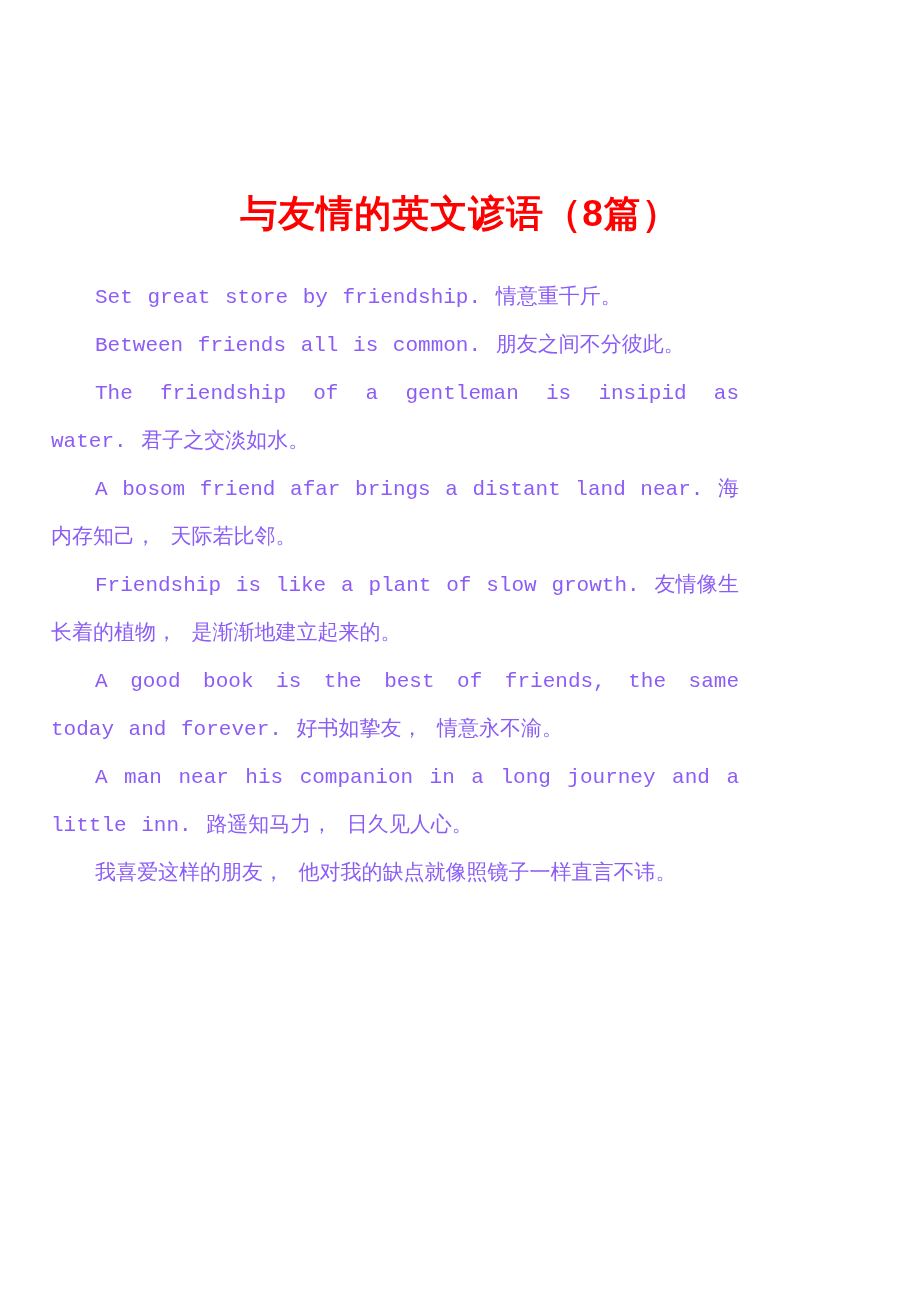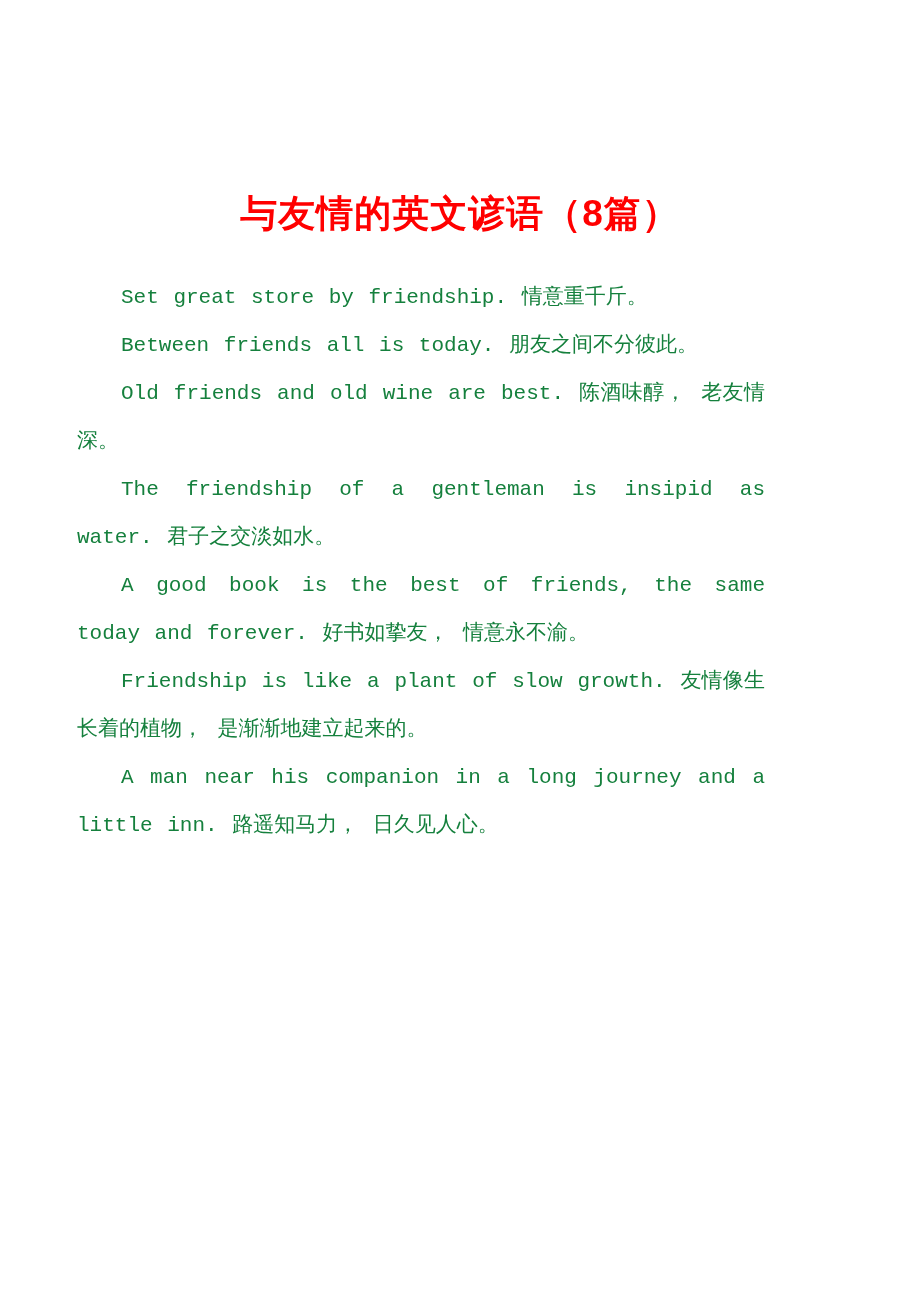--- a/index.html
+++ b/index.html
@@ -21,42 +21,43 @@
     width: 920px;
     text-align: center;
     font-family: "Liberation Sans", "DejaVu Sans", sans-serif;
     font-weight: bold;
     font-size: 37px;
     line-height: 48px;
     color: #ff0000;
     letter-spacing: 1px;
   }
   .doc-body {
-    margin: 36px 0 0 77px;
+    margin: 36px 0 0 51px;
     width: 688px;
     font-size: 21px;
     line-height: 48px;
-    color: #15803d;
+    color: #8b5cf6;
     text-align: justify;
   }
   .doc-body p {
     margin: 0;
     padding: 0;
     text-indent: 44px;
     word-spacing: 2px;
   }
 </style>
 </head>
 <body>
 
 <div class="page">
   <h1 class="doc-title">与友情的英文谚语（8篇）</h1>
 
   <div class="doc-body">
     <p>Set great store by friendship. 情意重千斤。</p>
-    <p>Between friends all is today. 朋友之间不分彼此。</p>
-    <p>Old friends and old wine are best. 陈酒味醇， 老友情深。</p>
+    <p>Between friends all is common. 朋友之间不分彼此。</p>
     <p>The friendship of a gentleman is insipid as water. 君子之交淡如水。</p>
+    <p>A bosom friend afar brings a distant land near. 海内存知己， 天际若比邻。</p>
+    <p>Friendship is like a plant of slow growth. 友情像生长着的植物， 是渐渐地建立起来的。</p>
     <p>A good book is the best of friends, the same today and forever. 好书如挚友， 情意永不渝。</p>
-    <p>Friendship is like a plant of slow growth. 友情像生长着的植物， 是渐渐地建立起来的。</p>
     <p>A man near his companion in a long journey and a little inn. 路遥知马力， 日久见人心。</p>
+    <p>我喜爱这样的朋友， 他对我的缺点就像照镜子一样直言不讳。</p>
   </div>
 </div>
 
 </body></html>

